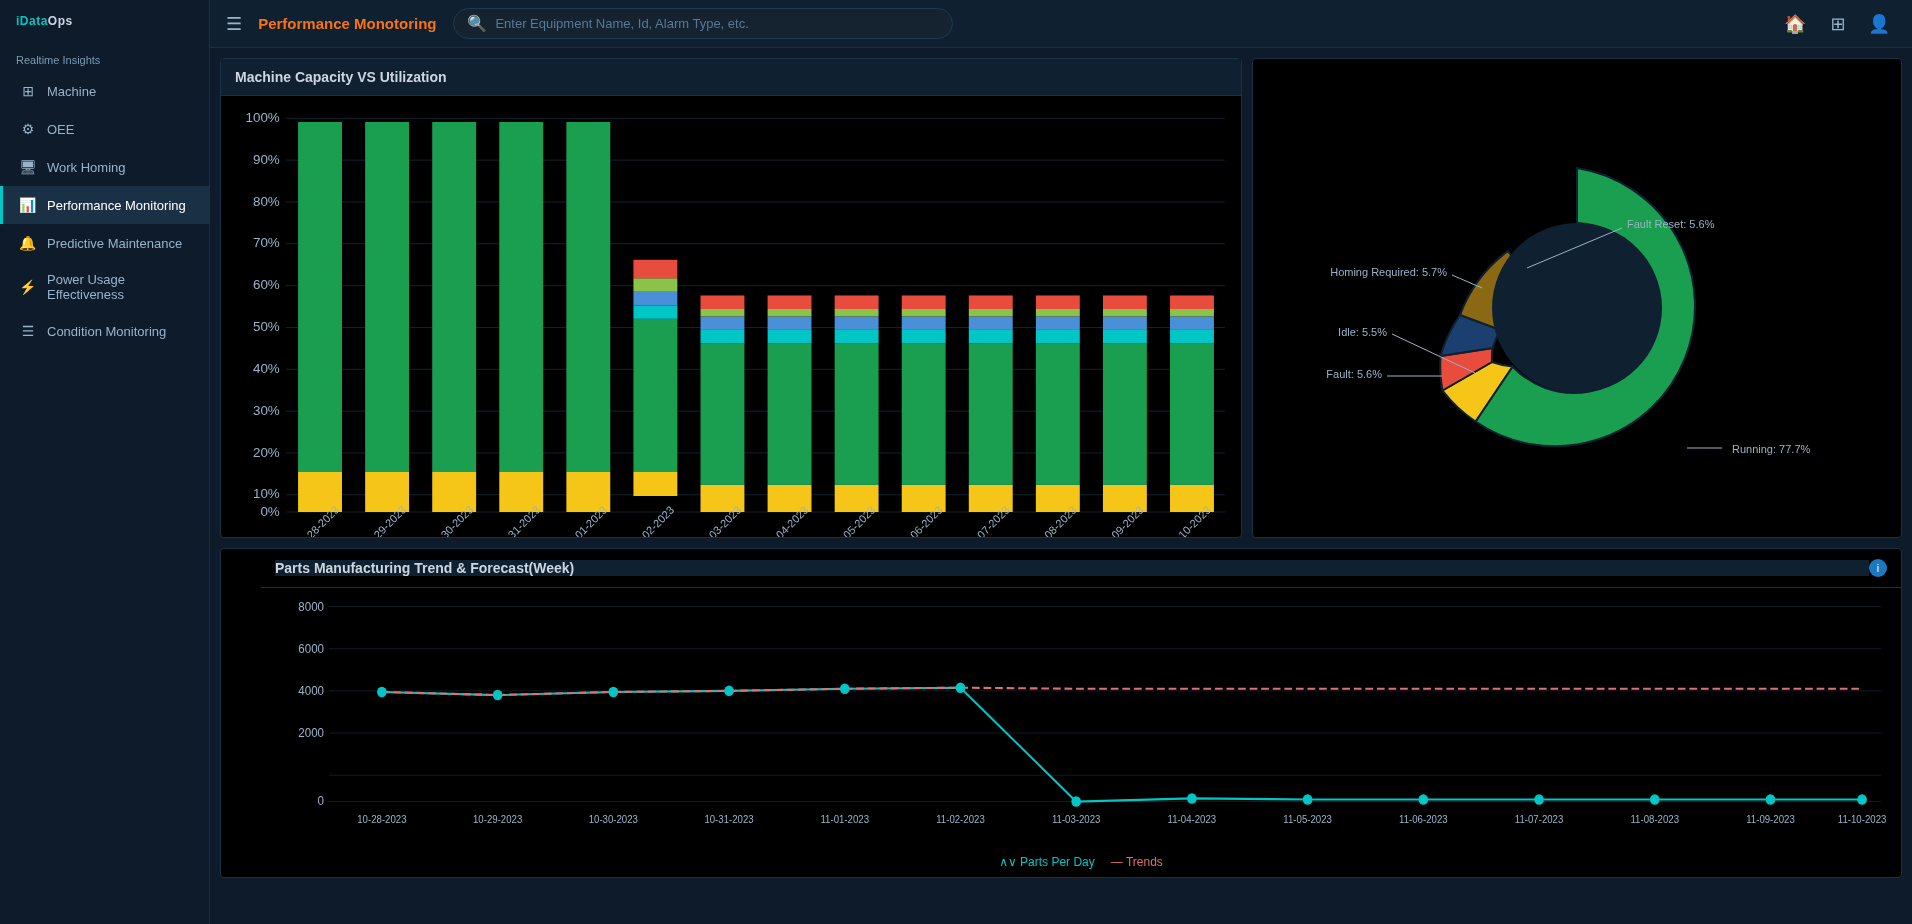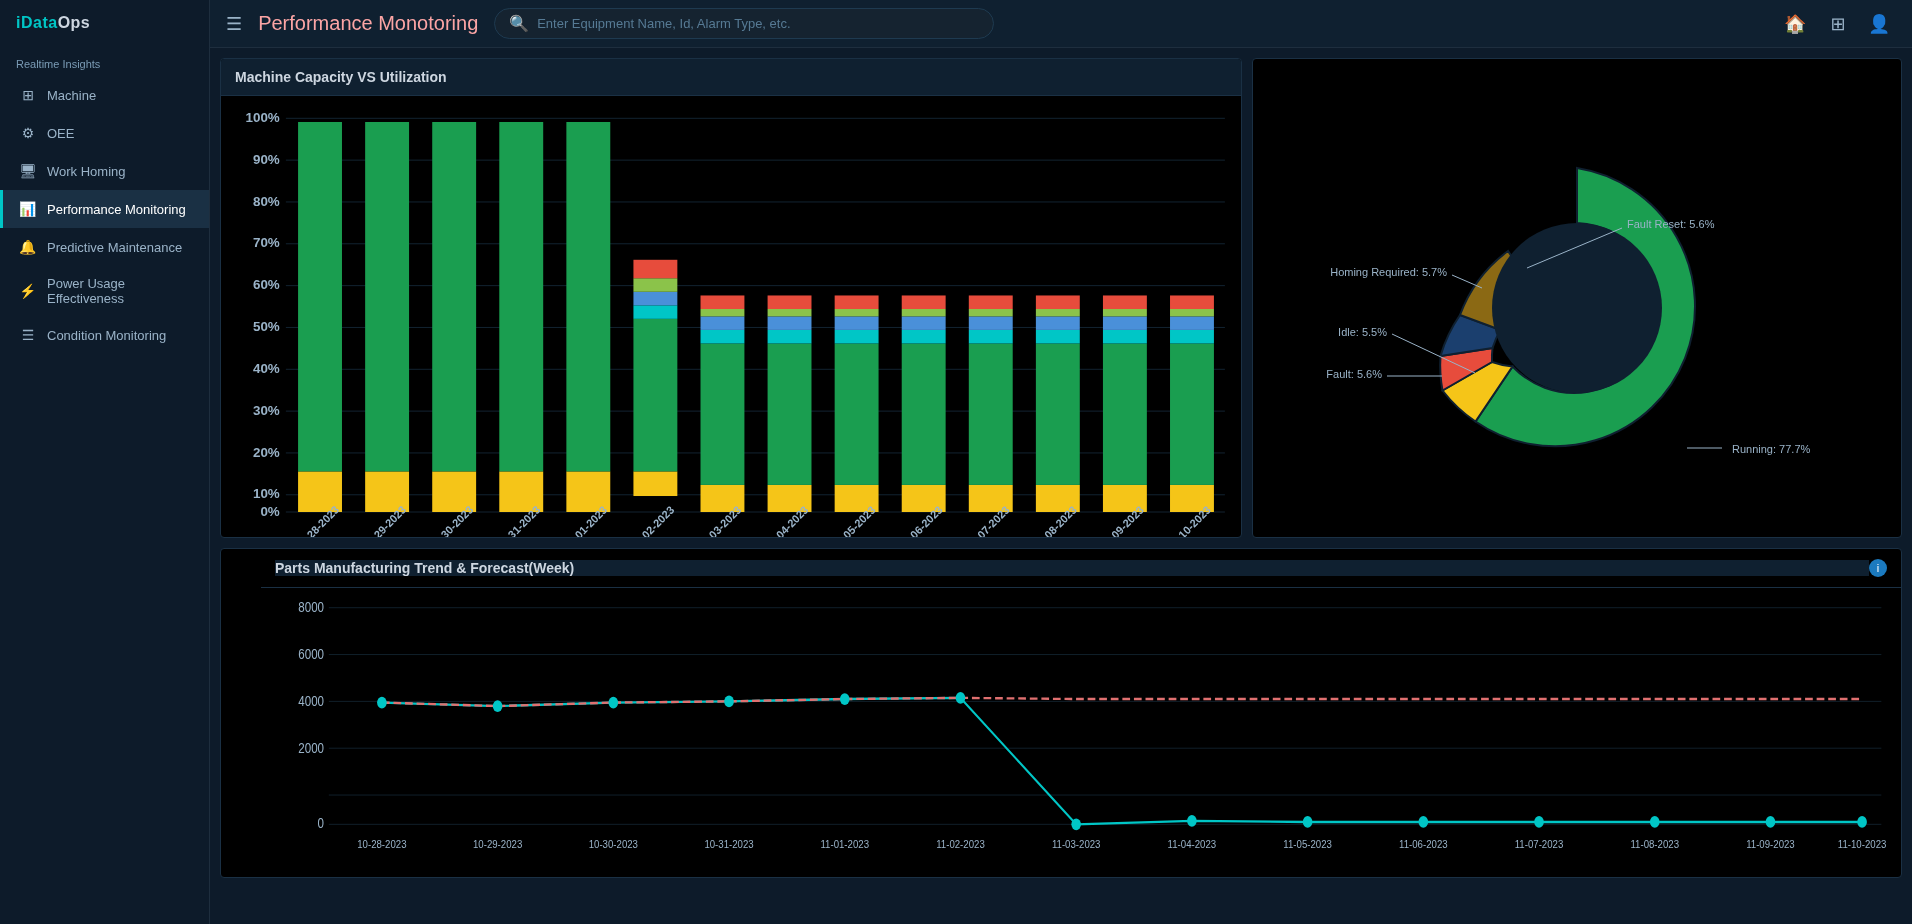--- a/index.html
+++ b/index.html
@@ -1,53 +1,53 @@
 <!DOCTYPE html>
 <html><head>
   <meta charset="utf-8">
   <style>
     * { box-sizing: border-box; margin: 0; padding: 0; }
     body { font-family: 'Segoe UI', Arial, sans-serif; background: #0d1b2a; color: #cdd6e0; display: flex; height: 924px; overflow: hidden; }
 
     
     .sidebar { width: 210px; background: #0d1b2a; border-right: 1px solid #1e2e3e; display: flex; flex-direction: column; flex-shrink: 0; }
-    .logo { padding: 14px 16px; font-size: 16px; font-weight: 700; color: #ffffff; letter-spacing: 0.5px; }
+    .logo { padding: 14px 16px; font-size: 12px; font-weight: 700; color: #ffffff; letter-spacing: 0.5px; }
     .logo span { color: #00c6c6; }
     .section-label { padding: 12px 16px 6px; font-size: 11px; color: #7a9bb5; text-transform: none; font-weight: 400; }
     .nav-item { display: flex; align-items: center; gap: 10px; padding: 10px 16px; font-size: 13px; color: #9ab3c8; cursor: pointer; border-left: 3px solid transparent; }
     .nav-item.active { background: #1a3044; color: #ffffff; border-left: 3px solid #00c6c6; }
     .nav-icon { width: 18px; height: 18px; display: flex; align-items: center; justify-content: center; font-size: 14px; flex-shrink: 0; }
 
     
     .main { flex: 1; display: flex; flex-direction: column; overflow: hidden; }
 
     
     .topbar { background: #0f2030; border-bottom: 1px solid #1e2e3e; padding: 8px 16px; display: flex; align-items: center; gap: 16px; height: 48px; flex-shrink: 0; }
     .menu-icon { font-size: 18px; cursor: pointer; color: #9ab3c8; }
-    .topbar-title { font-size: 20px; font-weight: 400; color: #fca5a5; flex-shrink: 0; }
+    .topbar-title { font-size: 15px; font-weight: 700; color: #f97316; flex-shrink: 0; }
     .search-bar { flex: 1; max-width: 500px; background: #152330; border: 1px solid #1e3a50; border-radius: 20px; display: flex; align-items: center; padding: 5px 14px; gap: 8px; }
     .search-bar input { background: transparent; border: none; outline: none; color: #9ab3c8; font-size: 13px; width: 100%; }
     .search-bar input::placeholder { color: #567a94; }
     .topbar-spacer { flex: 1; }
     .topbar-icons { display: flex; gap: 10px; align-items: center; }
     .topbar-icon { width: 32px; height: 32px; display: flex; align-items: center; justify-content: center; color: #9ab3c8; font-size: 18px; cursor: pointer; }
 
     
     .content { flex: 1; overflow-y: auto; padding: 10px; display: flex; flex-direction: column; gap: 10px; background: #0d1b2a; }
 
     
     .top-row { display: flex; gap: 10px; height: 480px; flex-shrink: 0; }
     .panel { background: #000000; border: 1px solid #1a3044; border-radius: 4px; overflow: hidden; }
     .panel-title { padding: 10px 14px; font-size: 14px; font-weight: 600; color: #cdd6e0; background: #0f2030; border-bottom: 1px solid #1a3044; }
 
     .left-panel { flex: 1; display: flex; flex-direction: column; }
     .right-panel { width: 650px; display: flex; flex-direction: column; }
 
     
-    .chart-area { flex: 1; padding: 10px 10px 0; display: flex; flex-direction: column; font-weight: bold; }
+    .chart-area { flex: 1; padding: 10px 10px 0; display: flex; flex-direction: column; }
     .bar-chart-wrap { flex: 1; position: relative; }
 
     
     .bar-chart-svg { width: 100%; height: 100%; }
 
     
     .donut-wrap { flex: 1; display: flex; align-items: center; justify-content: center; position: relative; }
 
     
     .bottom-panel { flex-shrink: 0; height: 330px; display: flex; flex-direction: column; padding-left: 40px; }
@@ -355,15 +355,19 @@
           <circle cx="955" cy="192" r="5" fill="#00c6c6"></circle>
           <circle cx="1075" cy="193" r="5" fill="#00c6c6"></circle>
           <circle cx="1195" cy="193" r="5" fill="#00c6c6"></circle>
           <circle cx="1315" cy="193" r="5" fill="#00c6c6"></circle>
           <circle cx="1435" cy="193" r="5" fill="#00c6c6"></circle>
           <circle cx="1555" cy="193" r="5" fill="#00c6c6"></circle>
           <circle cx="1650" cy="193" r="5" fill="#00c6c6"></circle>
         </svg>
       </div>
 
+      <div style="display:flex;gap:16px;justify-content:center;padding:6px 0 8px;font-size:12px;">
+        <span style="color:#00c6c6">∧∨ Parts Per Day</span>
+        <span style="color:#e07070">— Trends</span>
+      </div>
     </div>
   </div>
 </div>
 
 </body></html>

